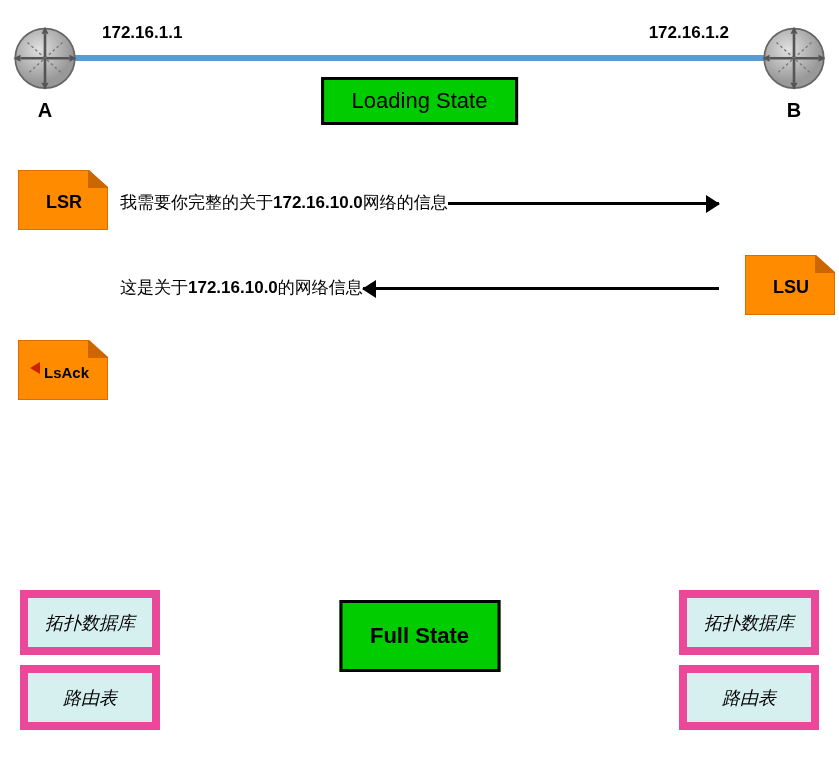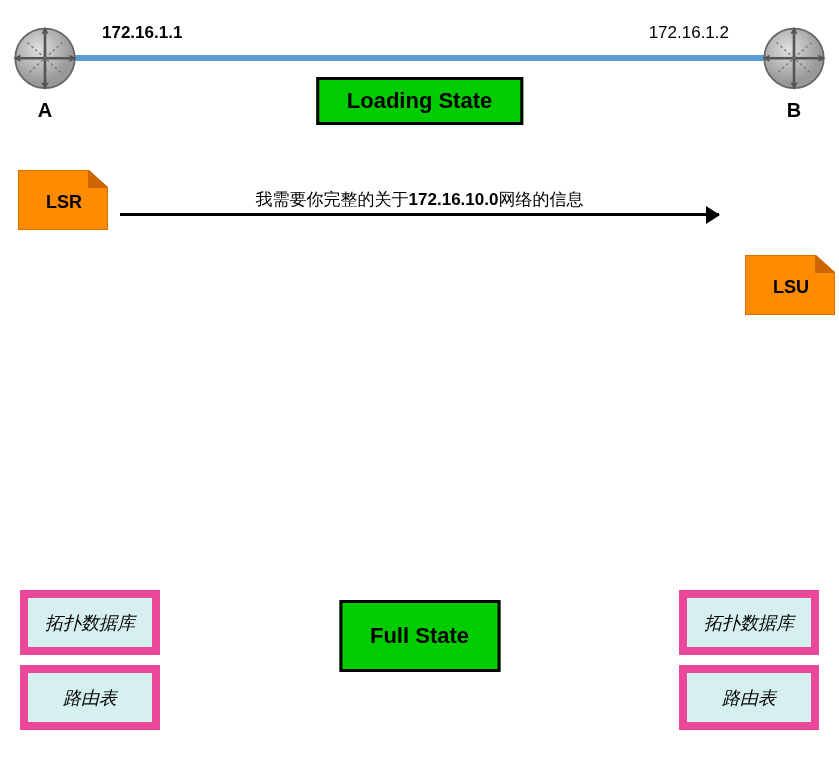--- a/index.html
+++ b/index.html
@@ -65,34 +65,34 @@
       left: 102px;
       font-size: 17px;
       font-weight: bold;
     }
 
     .ip-label-right {
       position: absolute;
       top: 8px;
       right: 110px;
       font-size: 17px;
-      font-weight: normal;
+      font-weight: bold;
       margin-left: 16px;
     }
 
     .loading-state-box {
       position: absolute;
       top: 62px;
       left: 50%;
       transform: translateX(-50%);
       background: #00cc00;
       border: 3px solid #000;
       padding: 8px 28px;
       font-size: 22px;
-      font-weight: bold;
+      font-weight: normal;
       white-space: nowrap;
     }
 
     
     .messages-section {
       position: absolute;
       top: 160px;
       left: 0;
       right: 0;
     }
@@ -119,21 +119,21 @@
     .packet-icon-left { left: 18px; }
     .packet-icon-right { right: 18px; padding-left: 14px; }
 
     .arrow-container {
       position: absolute;
       top: 28px;
       left: 120px;
       right: 120px;
       height: 30px;
       display: flex;
-      flex-direction: column;
+      flex-direction: row;
       align-items: center;
       text-align: center;
     }
 
     .arrow-text {
       font-size: 17px;
       margin-bottom: 2px;
       white-space: nowrap;
     }
 
@@ -316,24 +316,37 @@
     <div class="message-row message-row-2">
 
       <div class="packet-icon packet-icon-right">
         <svg width="90" height="60" viewBox="0 0 90 60">
           <polygon points="0,0 70,0 90,18 90,60 0,60" fill="#FF8C00" stroke="#cc6600" stroke-width="1.5"></polygon>
           <polygon points="70,0 90,18 70,18" fill="#cc6600"></polygon>
           <text x="28" y="38" font-size="18" font-weight="bold" fill="#000" font-family="Arial">LSU</text>
         </svg>
       </div>
 
+      <div class="arrow-container">
+        <div class="arrow-text">这是关于<strong>172.16.10.0</strong>的网络信息</div>
+        <div class="arrow-line arrow-line-left"></div>
+      </div>
     </div>
 
     <div class="message-row message-row-3">
 
+      <div class="packet-icon packet-icon-left">
+        <svg width="90" height="60" viewBox="0 0 90 60">
+          <polygon points="0,0 70,0 90,18 90,60 0,60" fill="#FF8C00" stroke="#cc6600" stroke-width="1.5"></polygon>
+          <polygon points="70,0 90,18 70,18" fill="#cc6600"></polygon>
+
+          <polygon points="12,28 22,22 22,34" fill="#cc2200"></polygon>
+          <text x="26" y="38" font-size="15" font-weight="bold" fill="#000" font-family="Arial">LsAck</text>
+        </svg>
+      </div>
 
     </div>
 
   </div>
 
   <div class="bottom-section">
 
     <div class="full-state-box">Full State</div>
 
     <div class="db-box db-topology-left">拓扑数据库</div>

